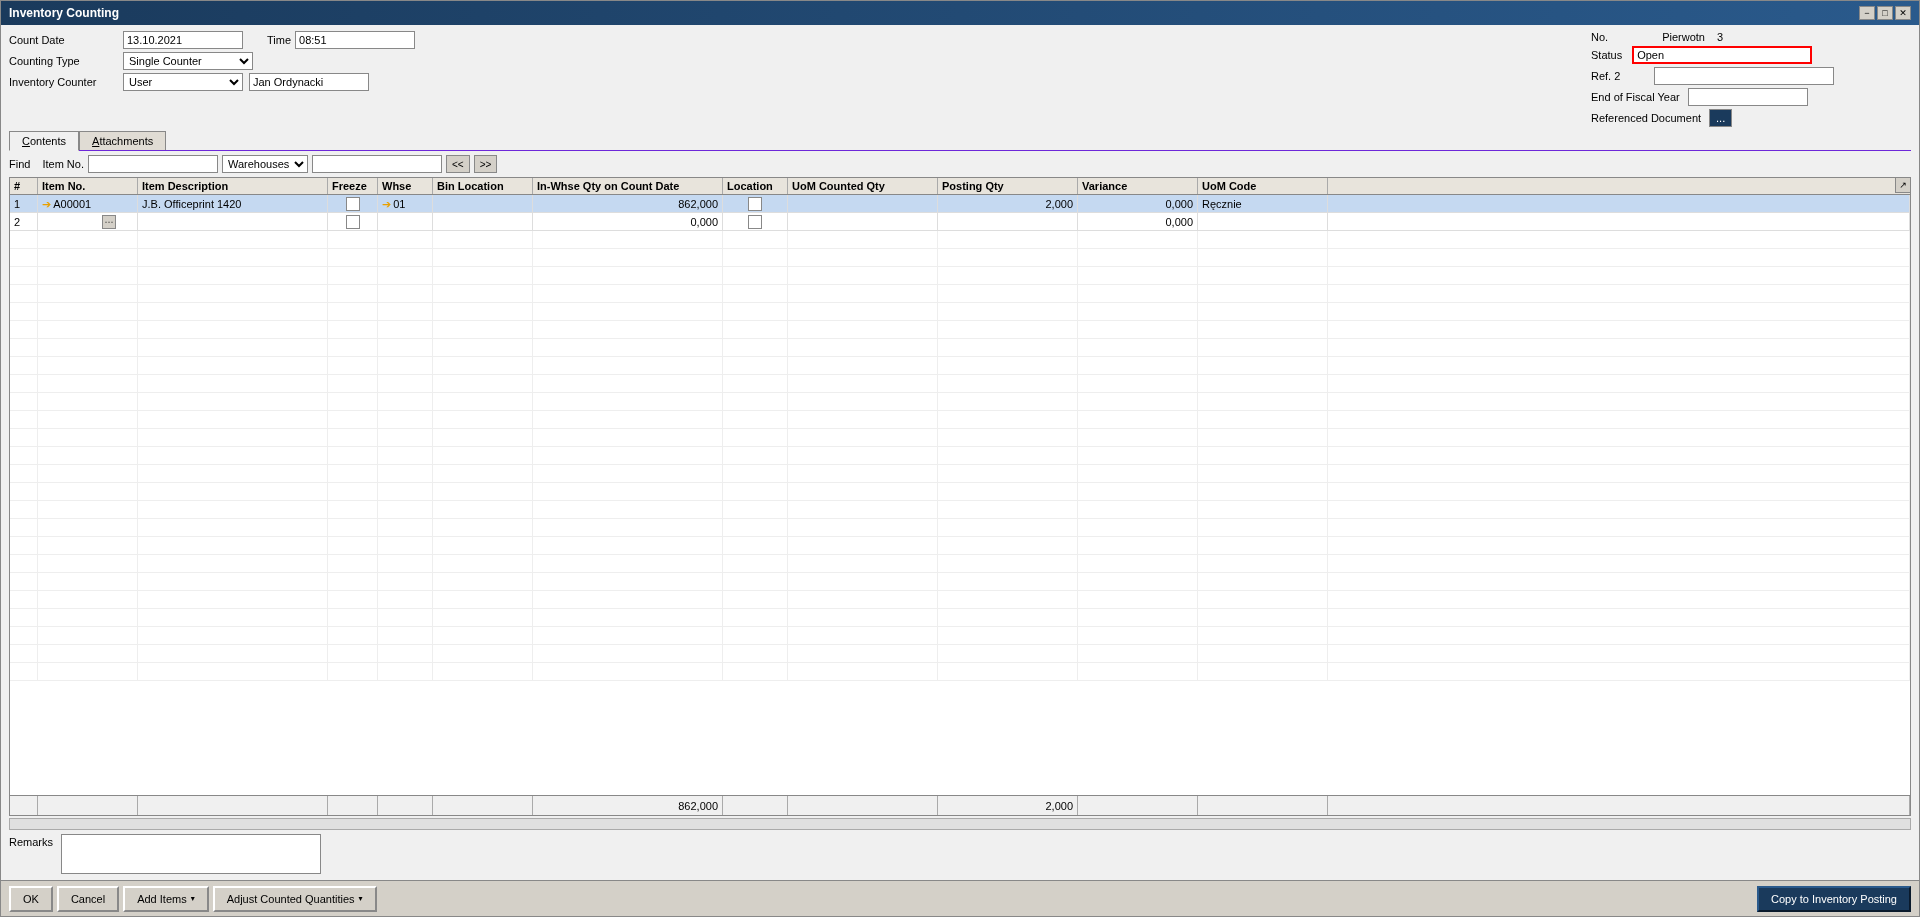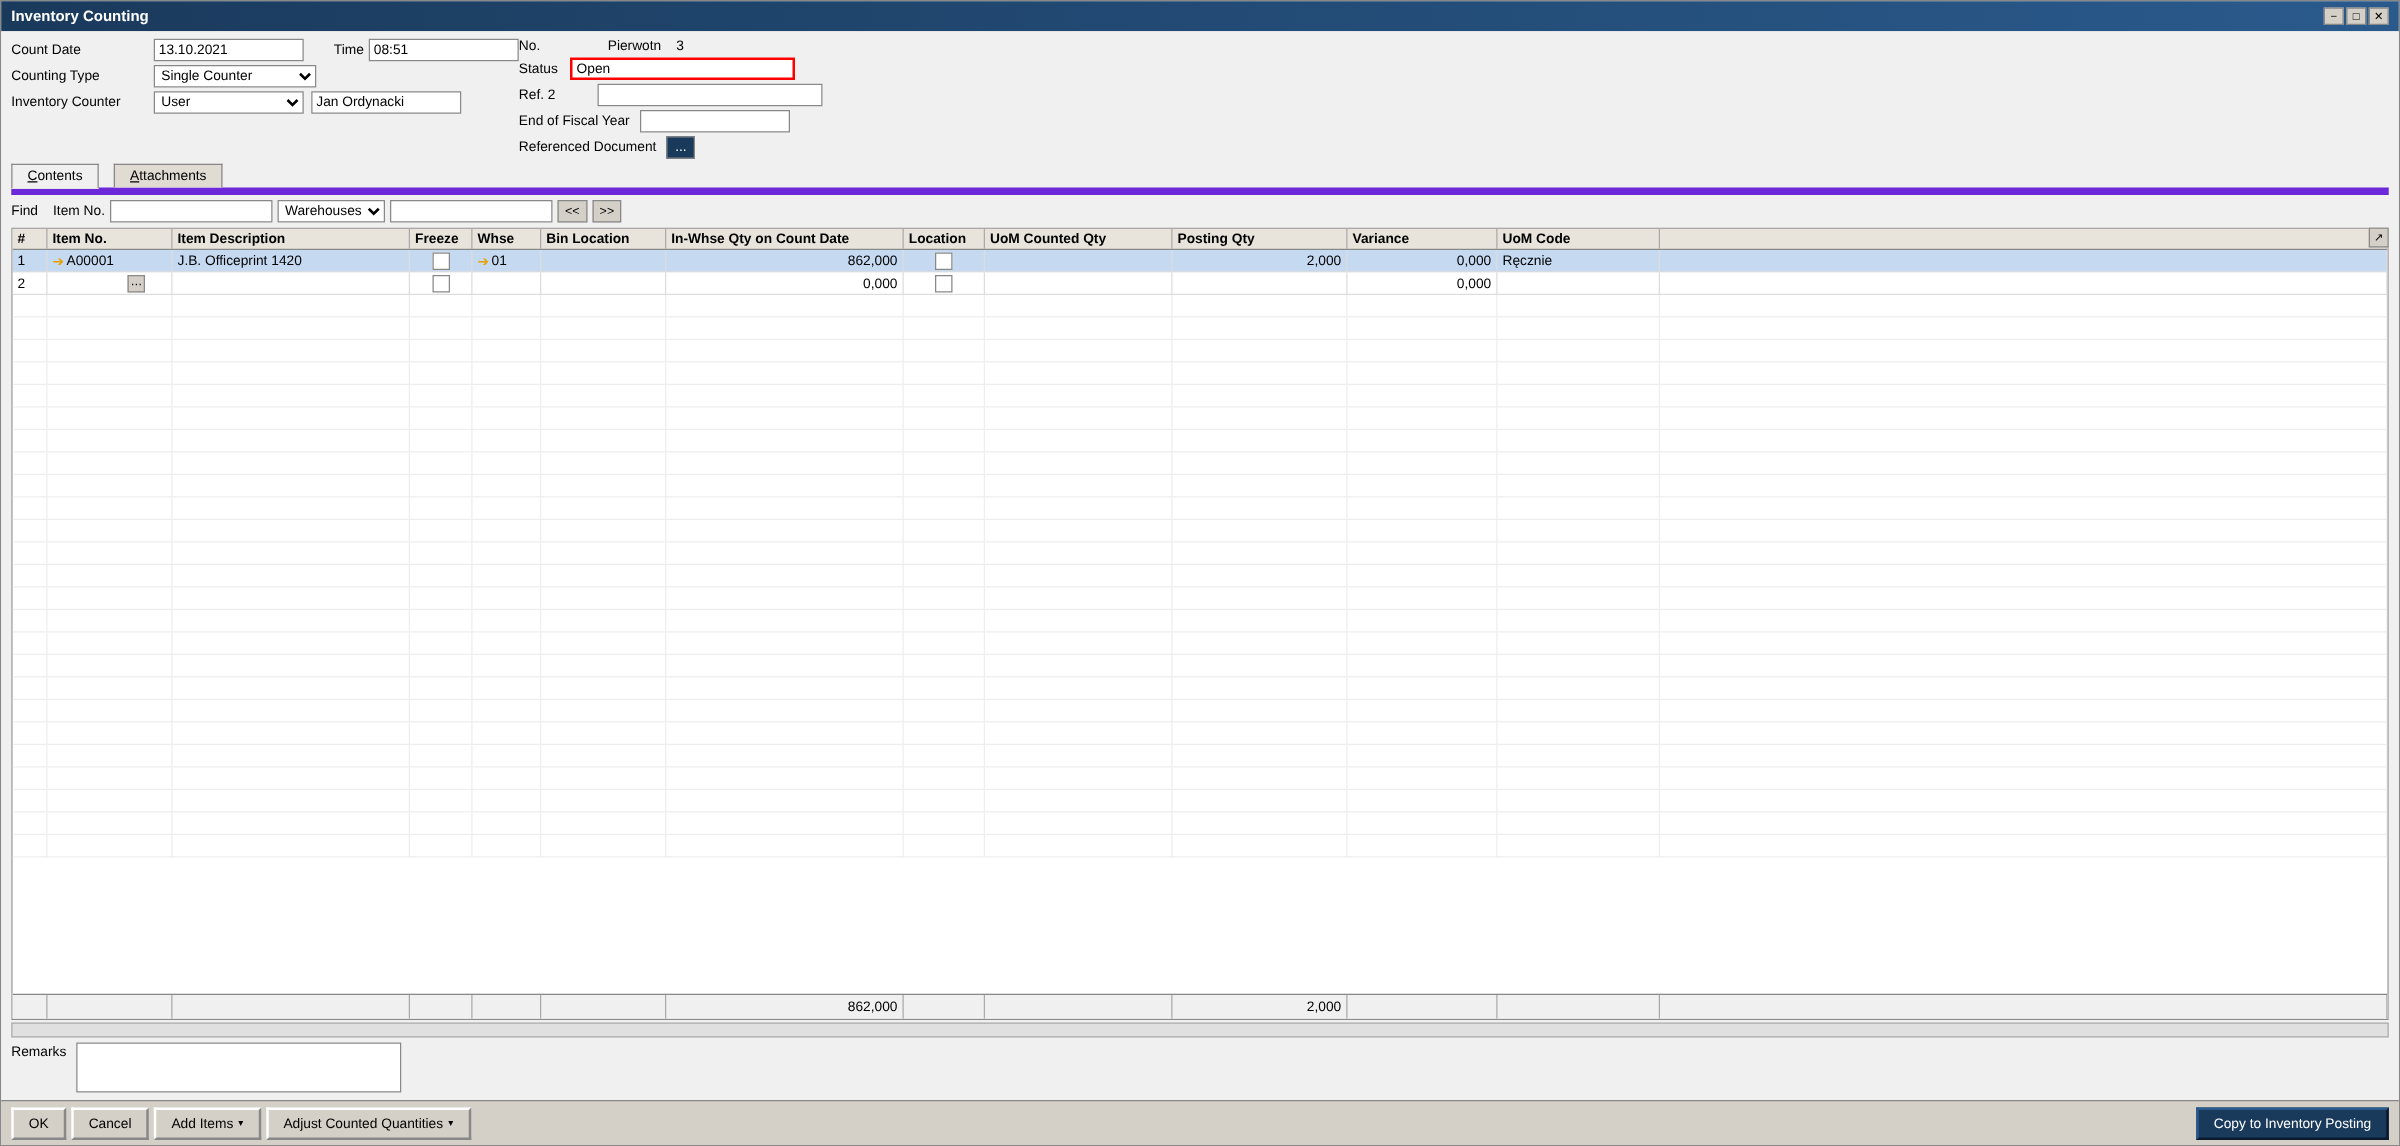--- a/index.html
+++ b/index.html
@@ -40,20 +40,21 @@
       flex: 1;
       display: flex;
       flex-direction: column;
       padding: 6px 8px;
       background: #f0f0f0;
       overflow: hidden;
     }
     
     .header-section {
       display: flex;
+      justify-content: space-between;
       margin-bottom: 4px;
     }
     
     .left-fields { display: flex; flex-direction: column; gap: 3px; }
     .right-fields { display: flex; flex-direction: column; gap: 3px; width: 320px; }
     
     .field-row { display: flex; align-items: center; gap: 4px; }
     .field-label { color: #000; min-width: 110px; }
     .field-value {
       background: white;
@@ -83,23 +84,23 @@
       background: #1a3a5c;
       color: white;
       border: 1px solid #888;
       padding: 1px 6px;
       height: 18px;
       cursor: pointer;
     }
     
     .tabs-section {
       display: flex;
-      gap: 12px;
+      gap: 0;
       margin-bottom: 4px;
-      border-bottom: 6px solid #6d28d9;
+      border-bottom: 1px solid #6d28d9;
     }
     
     .tab {
       padding: 3px 12px;
       background: #e0dcd4;
       border: 1px solid #888;
       border-bottom: none;
       cursor: pointer;
       font-size: 11px;
     }

